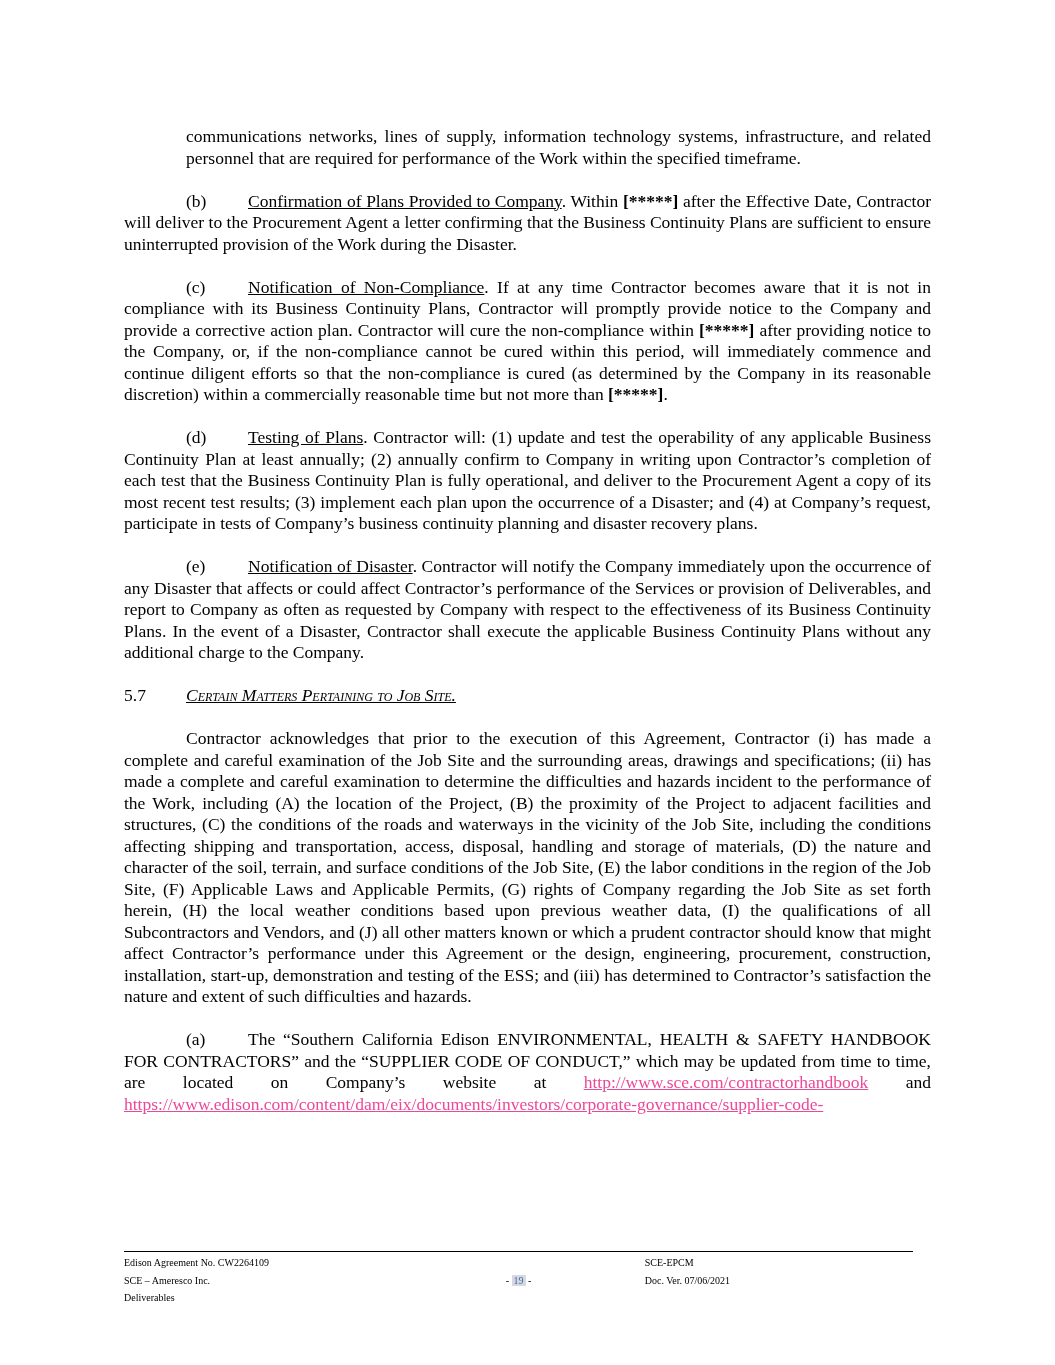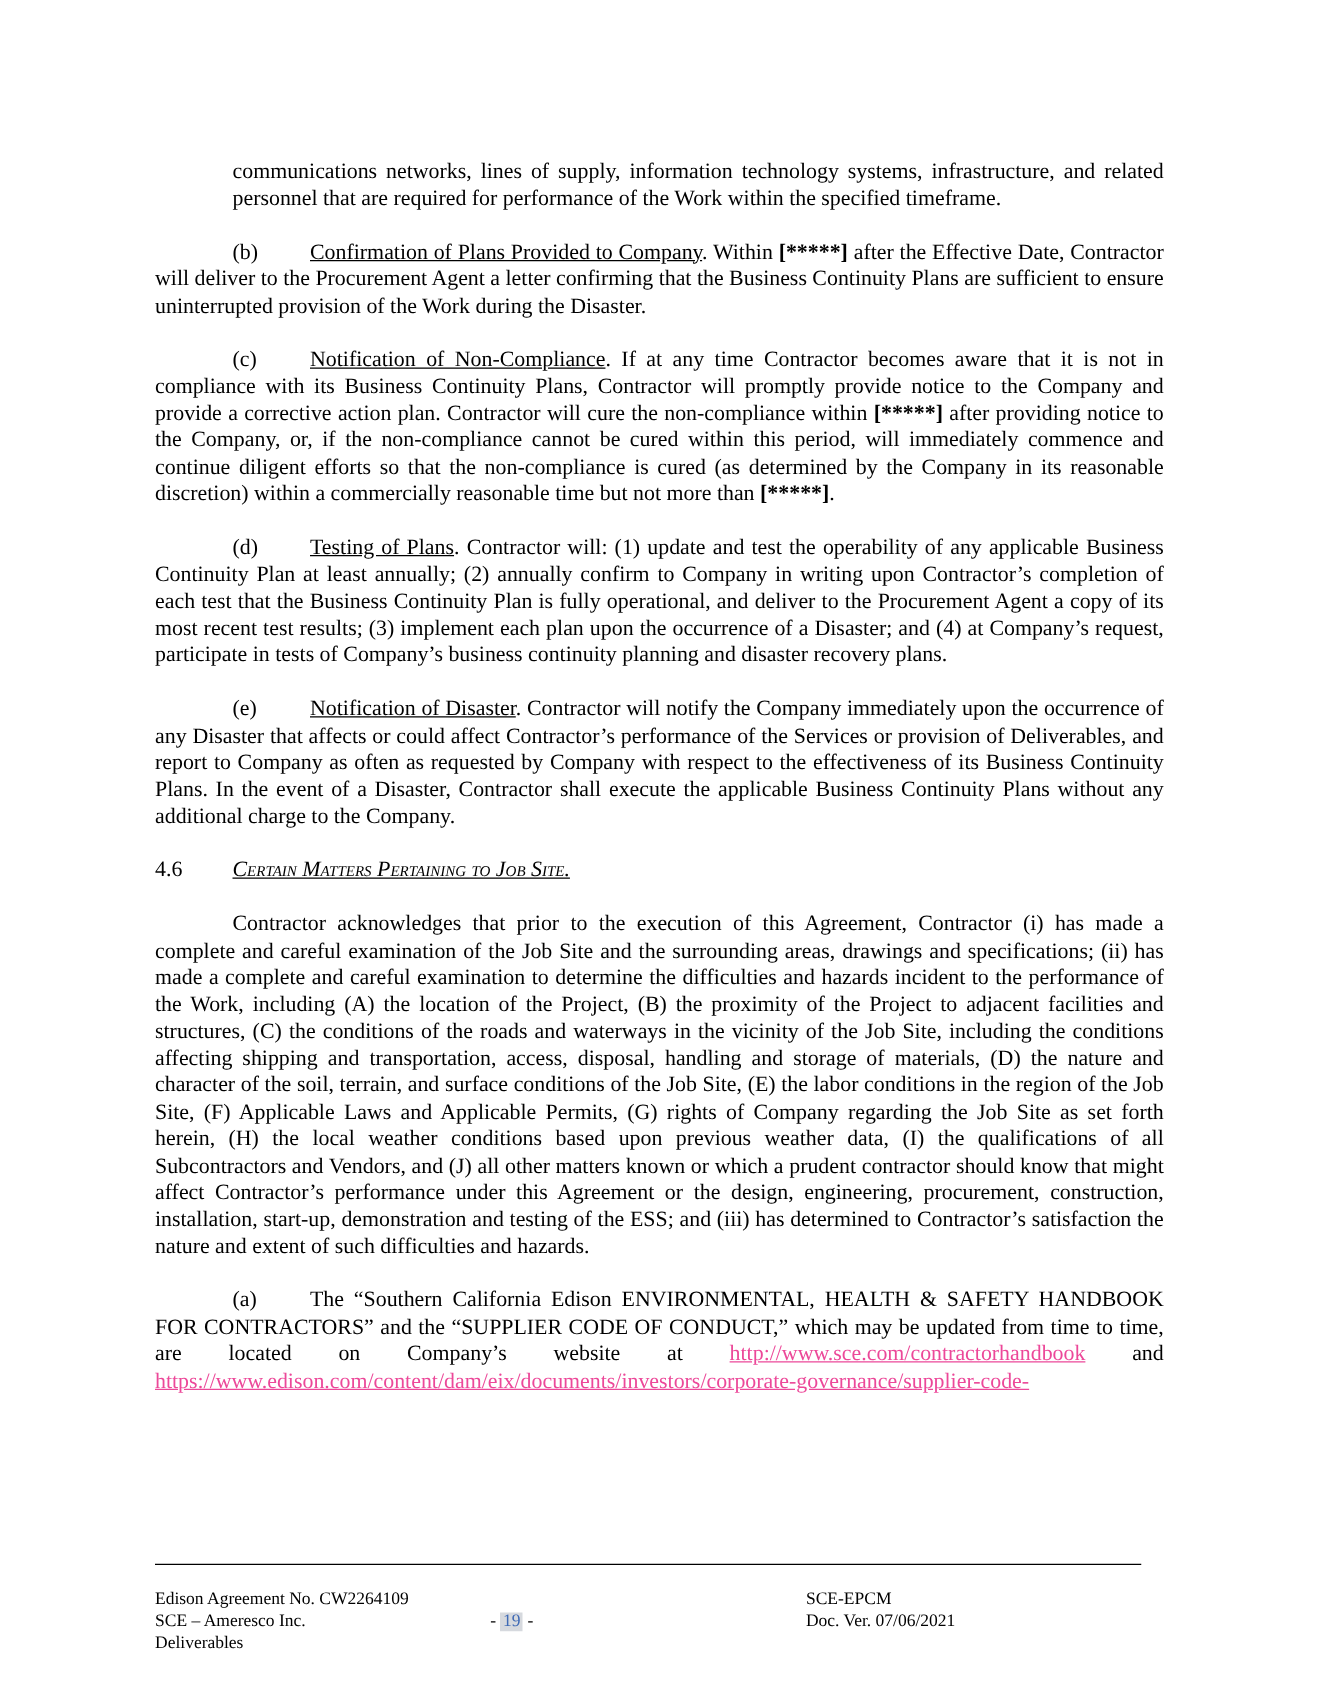--- a/index.html
+++ b/index.html
@@ -37,47 +37,47 @@
     text-decoration: underline;
     cursor: pointer;
     overflow-wrap: break-word;
   }
   .footer {
     position: absolute;
     left: 124px;
     right: 124px;
     top: 1251px;
     border-top: 1px solid #000000;
-    padding-top: 19px;
-    font-size: 14px;
+    padding-top: 2px;
+    font-size: 10px;
     line-height: 17.5px;
     display: flex;
     justify-content: space-between;
   }
   .f-left  { width: 34%; text-align: left; }
-  .f-center{ width: 32%; }
+  .f-center{ width: 32%; text-align: center; }
   .f-right { width: 34%; }
   .f-center .page-line { margin-top: 17.5px; }
   .page-num {
     background: #d6d9de;
     color: #3f6ab5;
     padding: 0 2px;
   }
 </style>
 </head>
 <body>
 
 <div class="page">
   <div class="content">
     <p class="para block-indent"><span>communications networks, lines of supply, information technology systems, infrastructure, and related personnel that are required for performance of the Work within the specified timeframe.</span></p>
     <p class="para fl-indent"><span class="label">(b)</span><span class="u">Confirmation of Plans Provided to Company</span><span>.  Within </span><span class="b">[*****]</span><span> after the Effective Date, Contractor will deliver to the Procurement Agent a letter confirming that the Business Continuity Plans are sufficient to ensure uninterrupted provision of the Work during the Disaster.</span></p>
     <p class="para fl-indent"><span class="label">(c)</span><span class="u">Notification of Non-Compliance</span><span>.  If at any time Contractor becomes aware that it is not in compliance with its Business Continuity Plans, Contractor will promptly provide notice to the Company and provide a corrective action plan.  Contractor will cure the non-compliance within </span><span class="b">[*****]</span><span> after providing notice to the Company, or, if the non-compliance cannot be cured within this period, will immediately commence and continue diligent efforts so that the non-compliance is cured (as determined by the Company in its reasonable discretion) within a commercially reasonable time but not more than </span><span class="b">[*****]</span><span>.</span></p>
     <p class="para fl-indent"><span class="label">(d)</span><span class="u">Testing of Plans</span><span>.  Contractor will: (1) update and test the operability of any applicable Business Continuity Plan at least annually; (2) annually confirm to Company in writing upon Contractor’s completion of each test that the Business Continuity Plan is fully operational, and deliver to the Procurement Agent a copy of its most recent test results; (3) implement each plan upon the occurrence of a Disaster; and (4) at Company’s request, participate in tests of Company’s business continuity planning and disaster recovery plans.</span></p>
     <p class="para fl-indent"><span class="label">(e)</span><span class="u">Notification of Disaster</span><span>.  Contractor will notify the Company immediately upon the occurrence of any Disaster that affects or could affect Contractor’s performance of the Services or provision of Deliverables, and report to Company as often as requested by Company with respect to the effectiveness of its Business Continuity Plans.  In the event of a Disaster, Contractor shall execute the applicable Business Continuity Plans without any additional charge to the Company.</span></p>
-    <p class="para heading"><span class="label">4.6</span><span class="sc u">Certain Matters Pertaining to Job Site.</span></p>
+    <p class="para heading"><span class="label">5.7</span><span class="sc u">Certain Matters Pertaining to Job Site.</span></p>
     <p class="para fl-indent"><span>Contractor acknowledges that prior to the execution of this Agreement, Contractor (i) has made a complete and careful examination of the Job Site and the surrounding areas, drawings and specifications; (ii) has made a complete and careful examination to determine the difficulties and hazards incident to the performance of the Work, including (A) the location of the Project, (B) the proximity of the Project to adjacent facilities and structures, (C) the conditions of the roads and waterways in the vicinity of the Job Site, including the conditions affecting shipping and transportation, access, disposal, handling and storage of materials, (D) the nature and character of the soil, terrain, and surface conditions of the Job Site, (E) the labor conditions in the region of the Job Site, (F) Applicable Laws and Applicable Permits, (G) rights of Company regarding the Job Site as set forth herein, (H) the local weather conditions based upon previous weather data, (I) the qualifications of all Subcontractors and Vendors, and (J) all other matters known or which a prudent contractor should know that might affect Contractor’s performance under this Agreement or the design, engineering, procurement, construction, installation, start-up, demonstration and testing of the ESS; and (iii) has determined to Contractor’s satisfaction the nature and extent of such difficulties and hazards.</span></p>
     <p class="para fl-indent"><span class="label">(a)</span><span>The “Southern California Edison ENVIRONMENTAL, HEALTH &amp; SAFETY HANDBOOK FOR CONTRACTORS” and the “SUPPLIER CODE OF CONDUCT,” which may be updated from time to time, are located on Company’s website at </span><a class="link" href="#">http://www.sce.com/contractorhandbook</a><span> and </span><a class="link" href="#">https://www.edison.com/content/dam/eix/documents/investors/corporate-governance/supplier-code-</a></p>
   </div>
 
   <div class="footer">
     <div class="f-left">
       <div>Edison Agreement No. CW2264109</div>
       <div>SCE – Ameresco Inc.</div>
       <div>Deliverables</div>
     </div>

